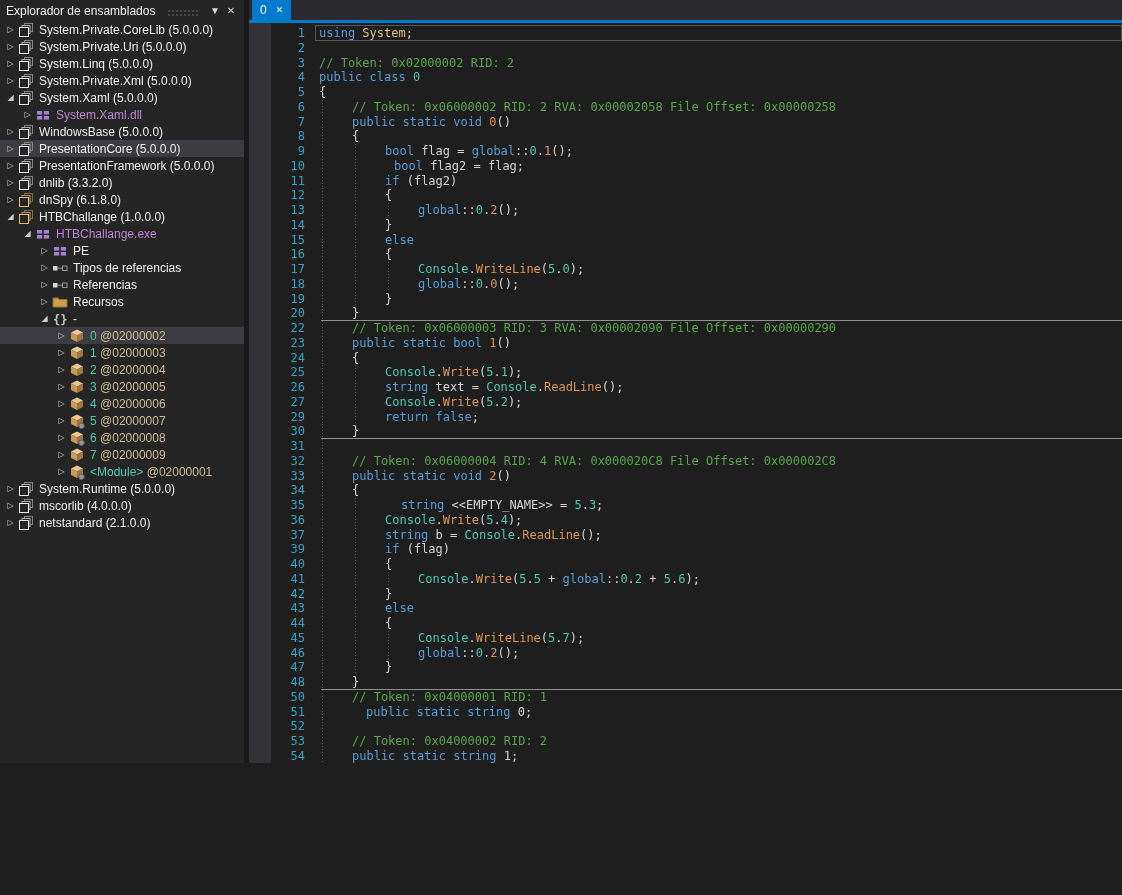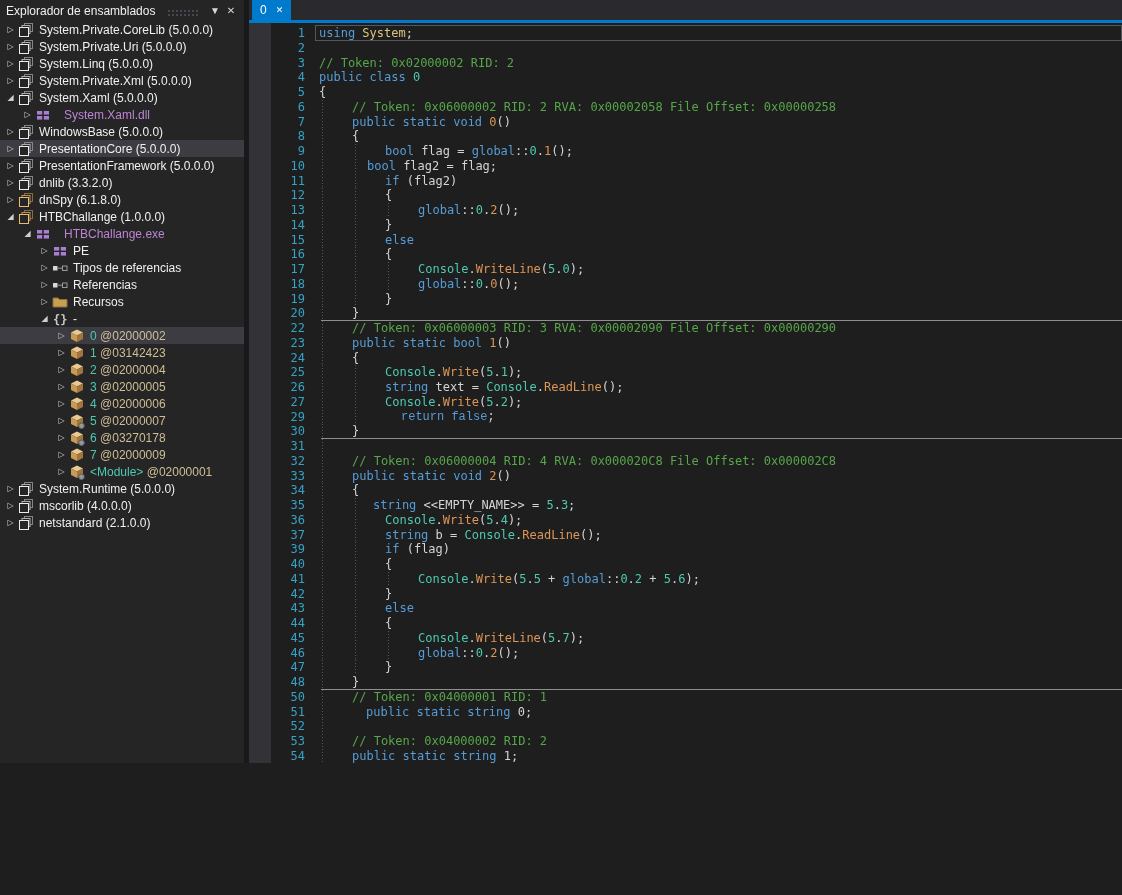--- a/index.html
+++ b/index.html
@@ -18,21 +18,21 @@
     background-size:4px 4px; }
   .sb-btn { width:16px; flex:none; text-align:center; color:#D8D8D8; font-size:10px; cursor:pointer; }
   .tree { flex:1; overflow:hidden; }
   .tree-row { height:17px; display:flex; align-items:center; white-space:nowrap; cursor:default; }
   .tree-row.selected { background:var(--selection,#3C3C42); }
   .exp { width:15px; flex:none; text-align:center; font-size:8px; color:#CFCFCF; }
   .ti { width:16px; height:16px; flex:none; margin-right:5px; }
   .ti svg { display:block; }
   .tl { white-space:pre; }
   .pt-plain  { color:var(--tree_text,#F0F0F0); }
-  .pt-purple { color:var(--tree_purple,#BD85D4);margin-left:8px; }
+  .pt-purple { color:var(--tree_purple,#BD85D4); }
   .pt-type   { color:var(--tree_type,#4EC9B0); }
   .pt-token  { color:var(--tree_token,#CFBE95); }
   
   .divider { width:5px; flex:none; background:var(--divider,#19191B); cursor:ew-resize; }
   
   .editor { flex:1; min-width:0; display:flex; flex-direction:column; background:var(--editor_bg,#1E1E1E); }
   .tabbar { height:20px; flex:none; background:var(--tabbar_bg,#2A2A2E); display:flex; align-items:stretch; padding-left:3px; }
   .tab { background:var(--accent,#007ACC); color:#FFFFFF; display:flex; align-items:center; gap:9px; padding:0 8px; font-size:12px; cursor:pointer; }
   .tab-close { font-size:9px; color:#FFFFFF; cursor:pointer; }
   .accentline { height:3px; flex:none; background:var(--accent,#007ACC); }
@@ -284,21 +284,21 @@
         </div>
         <div class="tree-row" style="padding-left: 54px;">
           <span class="exp">▷</span>
           <span class="ti">
             <svg width="16" height="16" viewBox="0 0 16 16">
               <polygon points="8,1.5 14,4.5 8,7.5 2,4.5" fill="#E9C893"></polygon>
               <polygon points="2,4.5 8,7.5 8,14 2,11" fill="#C79A55"></polygon>
               <polygon points="14,4.5 8,7.5 8,14 14,11" fill="#A0763C"></polygon>
             </svg>
           </span>
-          <span class="tl"><span class="pt-type">1</span><span class="pt-token"> @03142423</span></span>
+          <span class="tl"><span class="pt-type">1</span><span class="pt-token"> @02000003</span></span>
         </div>
         <div class="tree-row" style="padding-left: 54px;">
           <span class="exp">▷</span>
           <span class="ti">
             <svg width="16" height="16" viewBox="0 0 16 16">
               <polygon points="8,1.5 14,4.5 8,7.5 2,4.5" fill="#E9C893"></polygon>
               <polygon points="2,4.5 8,7.5 8,14 2,11" fill="#C79A55"></polygon>
               <polygon points="14,4.5 8,7.5 8,14 14,11" fill="#A0763C"></polygon>
             </svg>
           </span>
@@ -341,21 +341,21 @@
         <div class="tree-row" style="padding-left: 54px;">
           <span class="exp">▷</span>
           <span class="ti">
             <svg width="16" height="16" viewBox="0 0 16 16">
               <polygon points="8,1.5 14,4.5 8,7.5 2,4.5" fill="#E9C893"></polygon>
               <polygon points="2,4.5 8,7.5 8,14 2,11" fill="#C79A55"></polygon>
               <polygon points="14,4.5 8,7.5 8,14 14,11" fill="#A0763C"></polygon>
               <circle cx="12.5" cy="12.8" r="2.8" fill="#93989C" stroke="#5A5A5A"></circle>
             </svg>
           </span>
-          <span class="tl"><span class="pt-type">6</span><span class="pt-token"> @03270178</span></span>
+          <span class="tl"><span class="pt-type">6</span><span class="pt-token"> @02000008</span></span>
         </div>
         <div class="tree-row" style="padding-left: 54px;">
           <span class="exp">▷</span>
           <span class="ti">
             <svg width="16" height="16" viewBox="0 0 16 16">
               <polygon points="8,1.5 14,4.5 8,7.5 2,4.5" fill="#E9C893"></polygon>
               <polygon points="2,4.5 8,7.5 8,14 2,11" fill="#C79A55"></polygon>
               <polygon points="14,4.5 8,7.5 8,14 14,11" fill="#A0763C"></polygon>
             </svg>
           </span>
@@ -424,44 +424,44 @@
       <div class="code-content">
           <div class="code-line"><div class="hlbox"></div><span class="ln">1</span><span class="lc" style="left: 70px;"><span class="c-k">using</span><span class="c-p"> </span><span class="c-n">System</span><span class="c-p">;</span></span></div>
           <div class="code-line"><span class="ln">2</span><span class="lc" style="left: 70px;"></span></div>
           <div class="code-line"><span class="ln">3</span><span class="lc" style="left: 70px;"><span class="c-c">// Token: 0x02000002 RID: 2</span></span></div>
           <div class="code-line"><span class="ln">4</span><span class="lc" style="left: 70px;"><span class="c-k">public</span><span class="c-p"> </span><span class="c-k">class</span><span class="c-p"> </span><span class="c-t">0</span></span></div>
           <div class="code-line"><span class="ln">5</span><span class="lc" style="left: 70px;"><span class="c-p">{</span></span></div>
           <div class="code-line"><div class="guide" style="left: 73px;"></div><span class="ln">6</span><span class="lc" style="left: 103px;"><span class="c-c">// Token: 0x06000002 RID: 2 RVA: 0x00002058 File Offset: 0x00000258</span></span></div>
           <div class="code-line"><div class="guide" style="left: 73px;"></div><span class="ln">7</span><span class="lc" style="left: 103px;"><span class="c-k">public</span><span class="c-p"> </span><span class="c-k">static</span><span class="c-p"> </span><span class="c-k">void</span><span class="c-p"> </span><span class="c-m">0</span><span class="c-p">()</span></span></div>
           <div class="code-line"><div class="guide" style="left: 73px;"></div><span class="ln">8</span><span class="lc" style="left: 103px;"><span class="c-p">{</span></span></div>
           <div class="code-line"><div class="guide" style="left: 73px;"></div><div class="guide" style="left: 106px;"></div><span class="ln">9</span><span class="lc" style="left: 136px;"><span class="c-k">bool</span><span class="c-p"> flag = </span><span class="c-k">global</span><span class="c-p">::</span><span class="c-t">0</span><span class="c-p">.</span><span class="c-m">1</span><span class="c-p">();</span></span></div>
-          <div class="code-line"><div class="guide" style="left: 73px;"></div><div class="guide" style="left: 106px;"></div><span class="ln">10</span><span class="lc" style="left: 118px;"><span class="c-k">bool</span><span class="c-p"> flag2 = flag;</span></span></div>
+          <div class="code-line"><div class="guide" style="left: 73px;"></div><div class="guide" style="left: 106px;"></div><span class="ln">10</span><span class="lc" style="left: 145px;"><span class="c-k">bool</span><span class="c-p"> flag2 = flag;</span></span></div>
           <div class="code-line"><div class="guide" style="left: 73px;"></div><div class="guide" style="left: 106px;"></div><span class="ln">11</span><span class="lc" style="left: 136px;"><span class="c-k">if</span><span class="c-p"> (flag2)</span></span></div>
           <div class="code-line"><div class="guide" style="left: 73px;"></div><div class="guide" style="left: 106px;"></div><span class="ln">12</span><span class="lc" style="left: 136px;"><span class="c-p">{</span></span></div>
           <div class="code-line"><div class="guide" style="left: 73px;"></div><div class="guide" style="left: 106px;"></div><div class="guide" style="left: 139px;"></div><span class="ln">13</span><span class="lc" style="left: 169px;"><span class="c-k">global</span><span class="c-p">::</span><span class="c-t">0</span><span class="c-p">.</span><span class="c-m">2</span><span class="c-p">();</span></span></div>
           <div class="code-line"><div class="guide" style="left: 73px;"></div><div class="guide" style="left: 106px;"></div><span class="ln">14</span><span class="lc" style="left: 136px;"><span class="c-p">}</span></span></div>
           <div class="code-line"><div class="guide" style="left: 73px;"></div><div class="guide" style="left: 106px;"></div><span class="ln">15</span><span class="lc" style="left: 136px;"><span class="c-k">else</span></span></div>
           <div class="code-line"><div class="guide" style="left: 73px;"></div><div class="guide" style="left: 106px;"></div><span class="ln">16</span><span class="lc" style="left: 136px;"><span class="c-p">{</span></span></div>
           <div class="code-line"><div class="guide" style="left: 73px;"></div><div class="guide" style="left: 106px;"></div><div class="guide" style="left: 139px;"></div><span class="ln">17</span><span class="lc" style="left: 169px;"><span class="c-t">Console</span><span class="c-p">.</span><span class="c-m">WriteLine</span><span class="c-p">(</span><span class="c-t">5</span><span class="c-p">.</span><span class="c-f">0</span><span class="c-p">);</span></span></div>
           <div class="code-line"><div class="guide" style="left: 73px;"></div><div class="guide" style="left: 106px;"></div><div class="guide" style="left: 139px;"></div><span class="ln">18</span><span class="lc" style="left: 169px;"><span class="c-k">global</span><span class="c-p">::</span><span class="c-t">0</span><span class="c-p">.</span><span class="c-m">0</span><span class="c-p">();</span></span></div>
           <div class="code-line"><div class="guide" style="left: 73px;"></div><div class="guide" style="left: 106px;"></div><span class="ln">19</span><span class="lc" style="left: 136px;"><span class="c-p">}</span></span></div>
           <div class="code-line"><div class="guide" style="left: 73px;"></div><div class="sep" style="left: 72px;"></div><span class="ln">20</span><span class="lc" style="left: 103px;"><span class="c-p">}</span></span></div>
           <div class="code-line"><div class="guide" style="left: 73px;"></div><span class="ln">22</span><span class="lc" style="left: 103px;"><span class="c-c">// Token: 0x06000003 RID: 3 RVA: 0x00002090 File Offset: 0x00000290</span></span></div>
           <div class="code-line"><div class="guide" style="left: 73px;"></div><span class="ln">23</span><span class="lc" style="left: 103px;"><span class="c-k">public</span><span class="c-p"> </span><span class="c-k">static</span><span class="c-p"> </span><span class="c-k">bool</span><span class="c-p"> </span><span class="c-m">1</span><span class="c-p">()</span></span></div>
           <div class="code-line"><div class="guide" style="left: 73px;"></div><span class="ln">24</span><span class="lc" style="left: 103px;"><span class="c-p">{</span></span></div>
           <div class="code-line"><div class="guide" style="left: 73px;"></div><div class="guide" style="left: 106px;"></div><span class="ln">25</span><span class="lc" style="left: 136px;"><span class="c-t">Console</span><span class="c-p">.</span><span class="c-m">Write</span><span class="c-p">(</span><span class="c-t">5</span><span class="c-p">.</span><span class="c-f">1</span><span class="c-p">);</span></span></div>
           <div class="code-line"><div class="guide" style="left: 73px;"></div><div class="guide" style="left: 106px;"></div><span class="ln">26</span><span class="lc" style="left: 136px;"><span class="c-k">string</span><span class="c-p"> text = </span><span class="c-t">Console</span><span class="c-p">.</span><span class="c-m">ReadLine</span><span class="c-p">();</span></span></div>
           <div class="code-line"><div class="guide" style="left: 73px;"></div><div class="guide" style="left: 106px;"></div><span class="ln">27</span><span class="lc" style="left: 136px;"><span class="c-t">Console</span><span class="c-p">.</span><span class="c-m">Write</span><span class="c-p">(</span><span class="c-t">5</span><span class="c-p">.</span><span class="c-f">2</span><span class="c-p">);</span></span></div>
-          <div class="code-line"><div class="guide" style="left: 73px;"></div><div class="guide" style="left: 106px;"></div><span class="ln">29</span><span class="lc" style="left: 152px; font-family: Liberation Mono, monospace;"><span class="c-k">return</span><span class="c-p"> </span><span class="c-k">false</span><span class="c-p">;</span></span></div>
+          <div class="code-line"><div class="guide" style="left: 73px;"></div><div class="guide" style="left: 106px;"></div><span class="ln">29</span><span class="lc" style="left: 136px;"><span class="c-k">return</span><span class="c-p"> </span><span class="c-k">false</span><span class="c-p">;</span></span></div>
           <div class="code-line"><div class="guide" style="left: 73px;"></div><div class="sep" style="left: 72px;"></div><span class="ln">30</span><span class="lc" style="left: 103px;"><span class="c-p">}</span></span></div>
           <div class="code-line"><div class="guide" style="left: 73px;"></div><span class="ln">31</span><span class="lc" style="left: 103px;"></span></div>
           <div class="code-line"><div class="guide" style="left: 73px;"></div><span class="ln">32</span><span class="lc" style="left: 103px;"><span class="c-c">// Token: 0x06000004 RID: 4 RVA: 0x000020C8 File Offset: 0x000002C8</span></span></div>
           <div class="code-line"><div class="guide" style="left: 73px;"></div><span class="ln">33</span><span class="lc" style="left: 103px;"><span class="c-k">public</span><span class="c-p"> </span><span class="c-k">static</span><span class="c-p"> </span><span class="c-k">void</span><span class="c-p"> </span><span class="c-m">2</span><span class="c-p">()</span></span></div>
           <div class="code-line"><div class="guide" style="left: 73px;"></div><span class="ln">34</span><span class="lc" style="left: 103px;"><span class="c-p">{</span></span></div>
-          <div class="code-line"><div class="guide" style="left: 73px;"></div><div class="guide" style="left: 106px;"></div><span class="ln">35</span><span class="lc" style="left: 124px;"><span class="c-k">string</span><span class="c-p"> &lt;&lt;EMPTY_NAME&gt;&gt; = </span><span class="c-t">5</span><span class="c-p">.</span><span class="c-f">3</span><span class="c-p">;</span></span></div>
+          <div class="code-line"><div class="guide" style="left: 73px;"></div><div class="guide" style="left: 106px;"></div><span class="ln">35</span><span class="lc" style="left: 152px;"><span class="c-k">string</span><span class="c-p"> &lt;&lt;EMPTY_NAME&gt;&gt; = </span><span class="c-t">5</span><span class="c-p">.</span><span class="c-f">3</span><span class="c-p">;</span></span></div>
           <div class="code-line"><div class="guide" style="left: 73px;"></div><div class="guide" style="left: 106px;"></div><span class="ln">36</span><span class="lc" style="left: 136px;"><span class="c-t">Console</span><span class="c-p">.</span><span class="c-m">Write</span><span class="c-p">(</span><span class="c-t">5</span><span class="c-p">.</span><span class="c-f">4</span><span class="c-p">);</span></span></div>
           <div class="code-line"><div class="guide" style="left: 73px;"></div><div class="guide" style="left: 106px;"></div><span class="ln">37</span><span class="lc" style="left: 136px;"><span class="c-k">string</span><span class="c-p"> b = </span><span class="c-t">Console</span><span class="c-p">.</span><span class="c-m">ReadLine</span><span class="c-p">();</span></span></div>
           <div class="code-line"><div class="guide" style="left: 73px;"></div><div class="guide" style="left: 106px;"></div><span class="ln">39</span><span class="lc" style="left: 136px;"><span class="c-k">if</span><span class="c-p"> (flag)</span></span></div>
           <div class="code-line"><div class="guide" style="left: 73px;"></div><div class="guide" style="left: 106px;"></div><span class="ln">40</span><span class="lc" style="left: 136px;"><span class="c-p">{</span></span></div>
           <div class="code-line"><div class="guide" style="left: 73px;"></div><div class="guide" style="left: 106px;"></div><div class="guide" style="left: 139px;"></div><span class="ln">41</span><span class="lc" style="left: 169px;"><span class="c-t">Console</span><span class="c-p">.</span><span class="c-m">Write</span><span class="c-p">(</span><span class="c-t">5</span><span class="c-p">.</span><span class="c-f">5</span><span class="c-p"> + </span><span class="c-k">global</span><span class="c-p">::</span><span class="c-t">0</span><span class="c-p">.</span><span class="c-f">2</span><span class="c-p"> + </span><span class="c-t">5</span><span class="c-p">.</span><span class="c-f">6</span><span class="c-p">);</span></span></div>
           <div class="code-line"><div class="guide" style="left: 73px;"></div><div class="guide" style="left: 106px;"></div><span class="ln">42</span><span class="lc" style="left: 136px;"><span class="c-p">}</span></span></div>
           <div class="code-line"><div class="guide" style="left: 73px;"></div><div class="guide" style="left: 106px;"></div><span class="ln">43</span><span class="lc" style="left: 136px;"><span class="c-k">else</span></span></div>
           <div class="code-line"><div class="guide" style="left: 73px;"></div><div class="guide" style="left: 106px;"></div><span class="ln">44</span><span class="lc" style="left: 136px;"><span class="c-p">{</span></span></div>
           <div class="code-line"><div class="guide" style="left: 73px;"></div><div class="guide" style="left: 106px;"></div><div class="guide" style="left: 139px;"></div><span class="ln">45</span><span class="lc" style="left: 169px;"><span class="c-t">Console</span><span class="c-p">.</span><span class="c-m">WriteLine</span><span class="c-p">(</span><span class="c-t">5</span><span class="c-p">.</span><span class="c-f">7</span><span class="c-p">);</span></span></div>
           <div class="code-line"><div class="guide" style="left: 73px;"></div><div class="guide" style="left: 106px;"></div><div class="guide" style="left: 139px;"></div><span class="ln">46</span><span class="lc" style="left: 169px;"><span class="c-k">global</span><span class="c-p">::</span><span class="c-t">0</span><span class="c-p">.</span><span class="c-m">2</span><span class="c-p">();</span></span></div>

